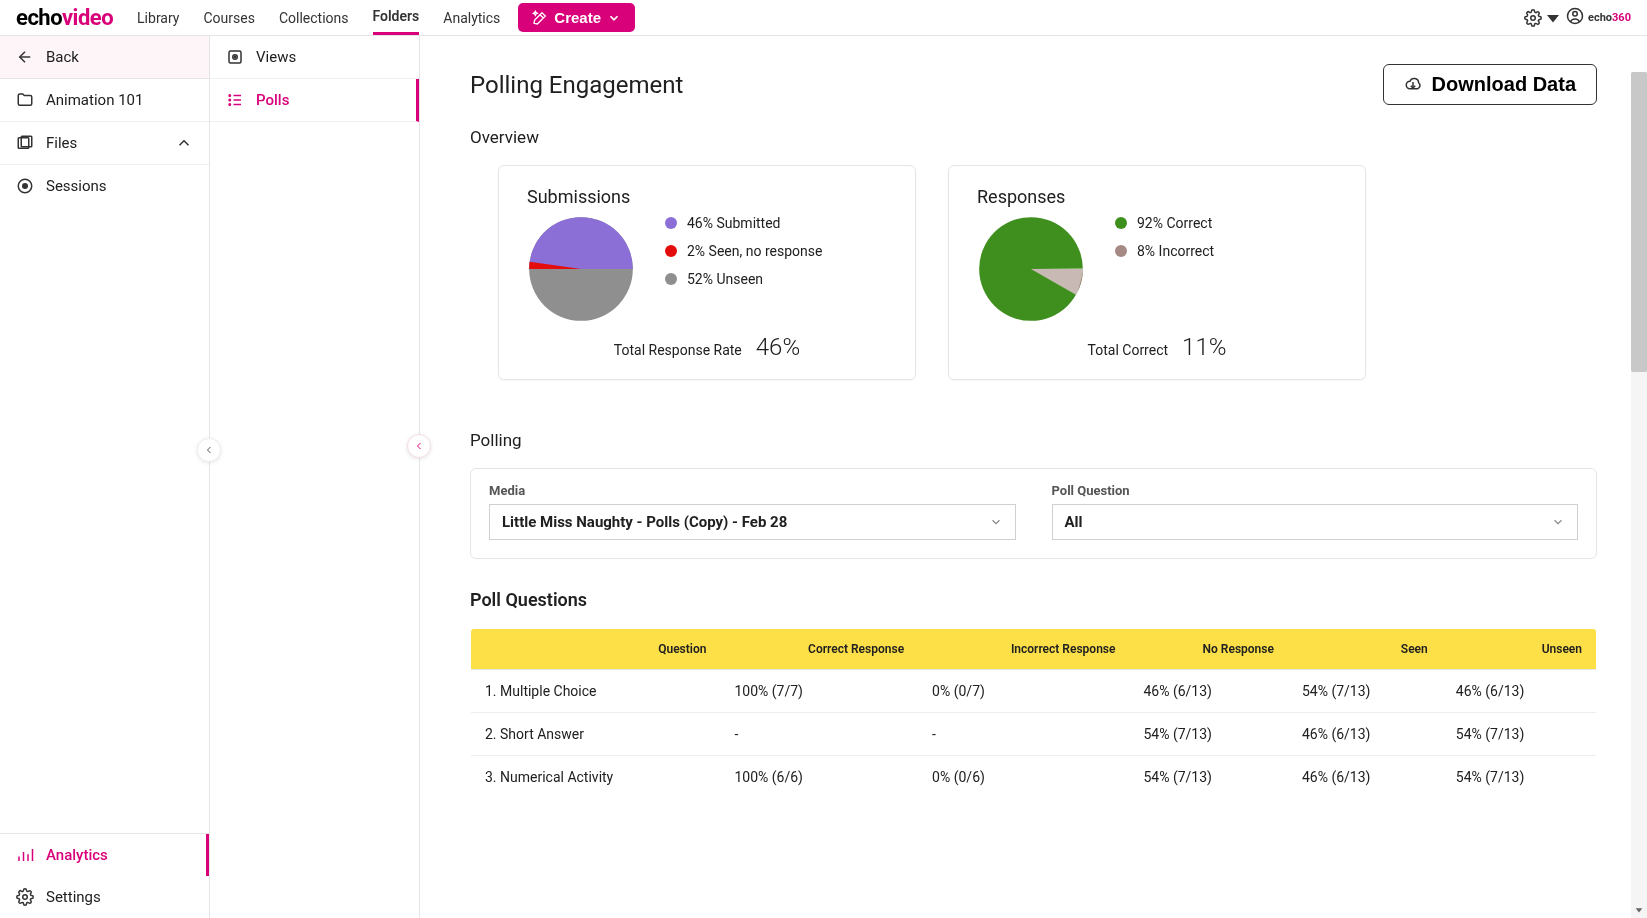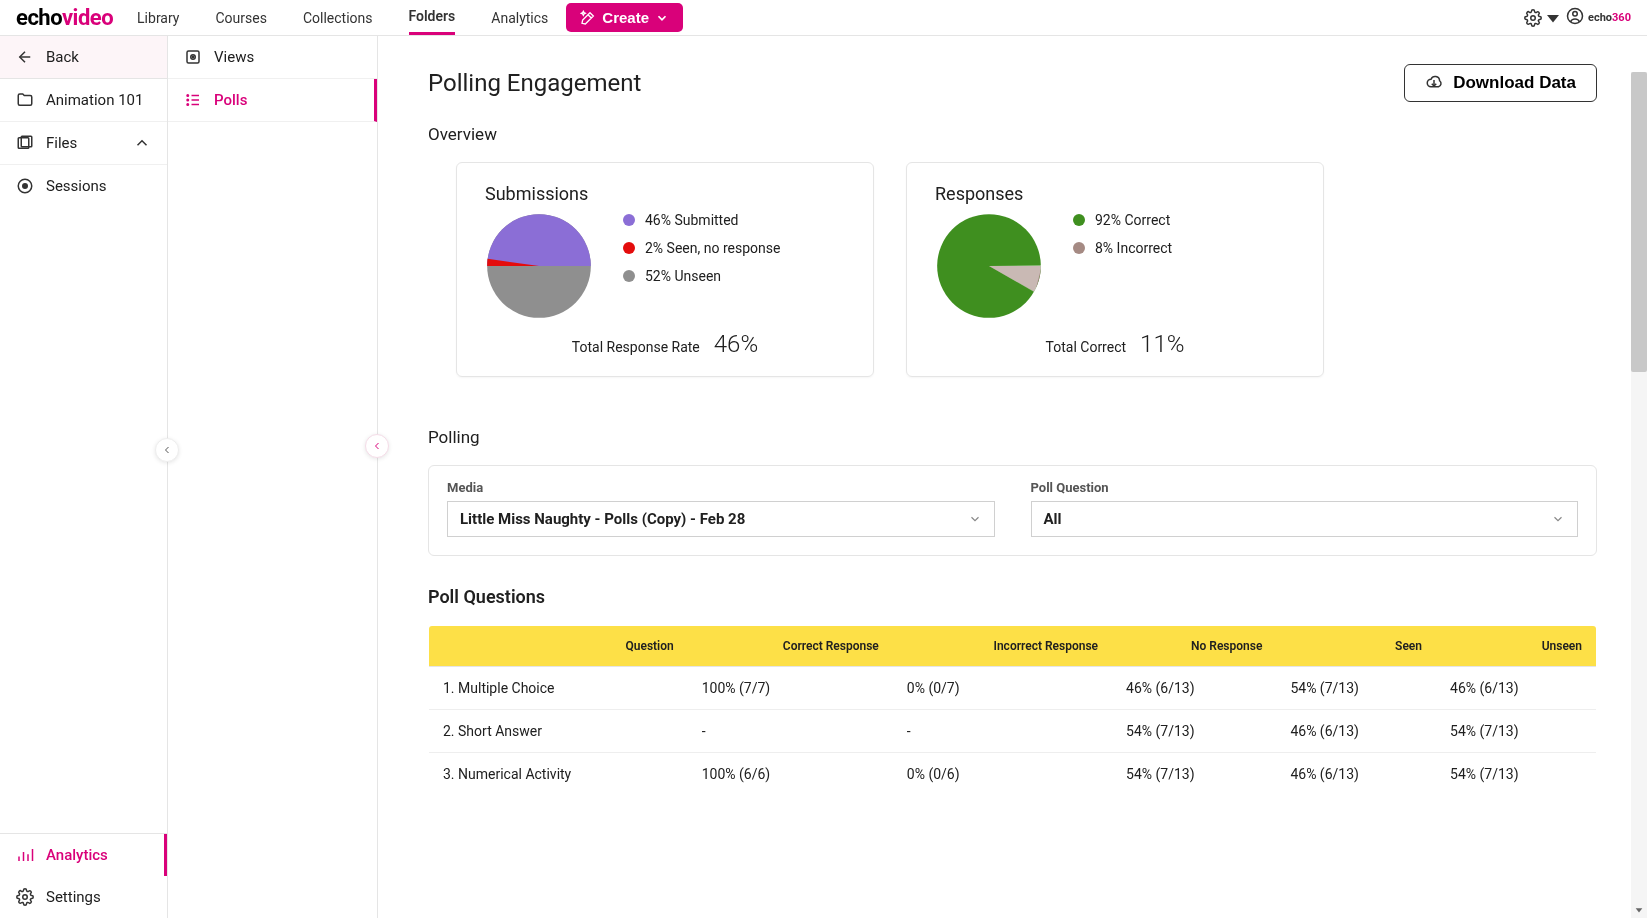--- a/index.html
+++ b/index.html
@@ -2,51 +2,51 @@
 <html><head>
 <meta charset="utf-8">
 <style>
   * { box-sizing: border-box; margin: 0; padding: 0; }
   body { font-family: -apple-system, BlinkMacSystemFont, "Segoe UI", Roboto, Helvetica, Arial, sans-serif; font-size: 14px; color: #202020; background: #fff; overflow: hidden; height: 918px; width: 1647px;}
   
   .topbar { height: 36px; display: flex; align-items: center; padding: 0 16px; border-bottom: 1px solid #e5e5e5; }
   .logo { font-size: 22px; font-weight: 700; letter-spacing: -0.5px; margin-right: 24px;}
   .logo-a { color: #000; }
   .logo-b { color: #d9017a; }
-  .topnav { display: flex; gap: 36px; align-items: flex-start; height: 100%; }
+  .topnav { display: flex; gap: 24px; align-items: flex-start; height: 100%; }
   .topnav-item { cursor: pointer; color: #333; font-size: 14px; height: 100%; display: flex; align-items: center; }
   .topnav-item.active { font-weight: 600; border-bottom: 3px solid #d9017a; }
   .create-btn { margin-left: 18px; background: #d9017a; color: #fff; border: none; border-radius: 5px; padding: 6px 14px; display: flex; align-items: center; gap: 6px; font-weight: 600; font-size: 15px; cursor: pointer; }
   .topbar-right { margin-left: auto; display: flex; align-items: center; gap: 4px; }
   .topbar-right svg { width: 18px; height: 18px; }
   .brand360 { font-size: 11px; font-weight: 700; color: #333;}
   .brand360 span{ color:#d9017a;}
   
   .body { display: flex; height: calc(918px - 36px); position: relative;}
   
-  .sidebar1 { width: 168px; border-right: 1px solid #e5e5e5; display: flex; flex-direction: column; position: relative;}
+  .sidebar1 { width: 210px; border-right: 1px solid #e5e5e5; display: flex; flex-direction: column; position: relative;}
   .sb1-item { display: flex; align-items: center; gap: 12px; padding: 12px 16px; cursor: pointer; border-bottom: 1px solid #f0f0f0; font-size: 15px;}
   .sb1-item.back { background: #fdf5f8; border-bottom: 1px solid #e5e5e5;}
   .sb1-item svg { width: 18px; height: 18px; }
   .sb1-item .chev { margin-left: auto; }
   .sb1-bottom { margin-top: auto; border-top: 1px solid #e5e5e5;}
   .sb1-bottom .sb1-item { border-bottom: none;}
   .sb1-item.pink { color: #d9017a; border-right: 3px solid #d9017a; font-weight:500;}
   
   .sidebar2 { width: 210px; border-right: 1px solid #e5e5e5; position: relative;}
   .sb2-item { display: flex; align-items: center; gap: 12px; padding: 12px 16px; cursor: pointer; border-bottom: 1px solid #f0f0f0; font-size: 15px;}
   .sb2-item.active { color: #d9017a; border-right: 3px solid #d9017a; font-weight:500;}
   
   .collapse1 { position: absolute; right: -12px; top: 402px; background: #fff; border:1px solid #eee; width:24px; height:24px; border-radius:50%; display:flex; align-items:center; justify-content:center; box-shadow:0 1px 4px rgba(0,0,0,0.1); cursor:pointer; z-index:5;}
   .collapse2 { position: absolute; right: -12px; top: 398px; background: #fff; border:1px solid #f5dce8; width:24px; height:24px; border-radius:50%; display:flex; align-items:center; justify-content:center; box-shadow:0 1px 4px rgba(0,0,0,0.1); cursor:pointer; color:#d9017a; z-index:5;}
   
   .main { flex: 1; overflow-y: auto; padding: 28px 50px 20px 50px; position:relative;}
   .main-head { display: flex; align-items: center;}
   .page-title { font-size: 24px; font-weight: 400; }
-  .dl-btn { margin-left:auto; display:flex; align-items:center; gap:10px; border:1px solid #333; border-radius:6px; padding:8px 20px; background:#fff; font-size:17px; font-weight:600; cursor:pointer;}
+  .dl-btn { margin-left:auto; display:flex; align-items:center; gap:10px; border:1px solid #333; border-radius:6px; padding:8px 20px; background:#fff; font-size:20px; font-weight:600; cursor:pointer;}
   
   h2.section { font-size: 17px; font-weight: 400; margin-top: 22px; margin-bottom: 18px;}
   h2.section.bold { font-weight:600; font-size:18px;}
   
   .overview-cards { display:flex; gap:32px; padding-left:28px;}
   .card { flex: 0 0 418px; border:1px solid #e5e5e5; border-radius:6px; padding:20px 28px 18px; box-shadow: 0 1px 2px rgba(0,0,0,0.04);}
   .card-title { font-size:18px; font-weight:400; margin-bottom:8px;}
   .chart-row { display:flex; align-items:flex-start; gap:30px;}
   .legend { display:flex; flex-direction:column; gap:12px; font-size:14px;}
   .legend-item { display:flex; align-items:center; gap:10px;}

